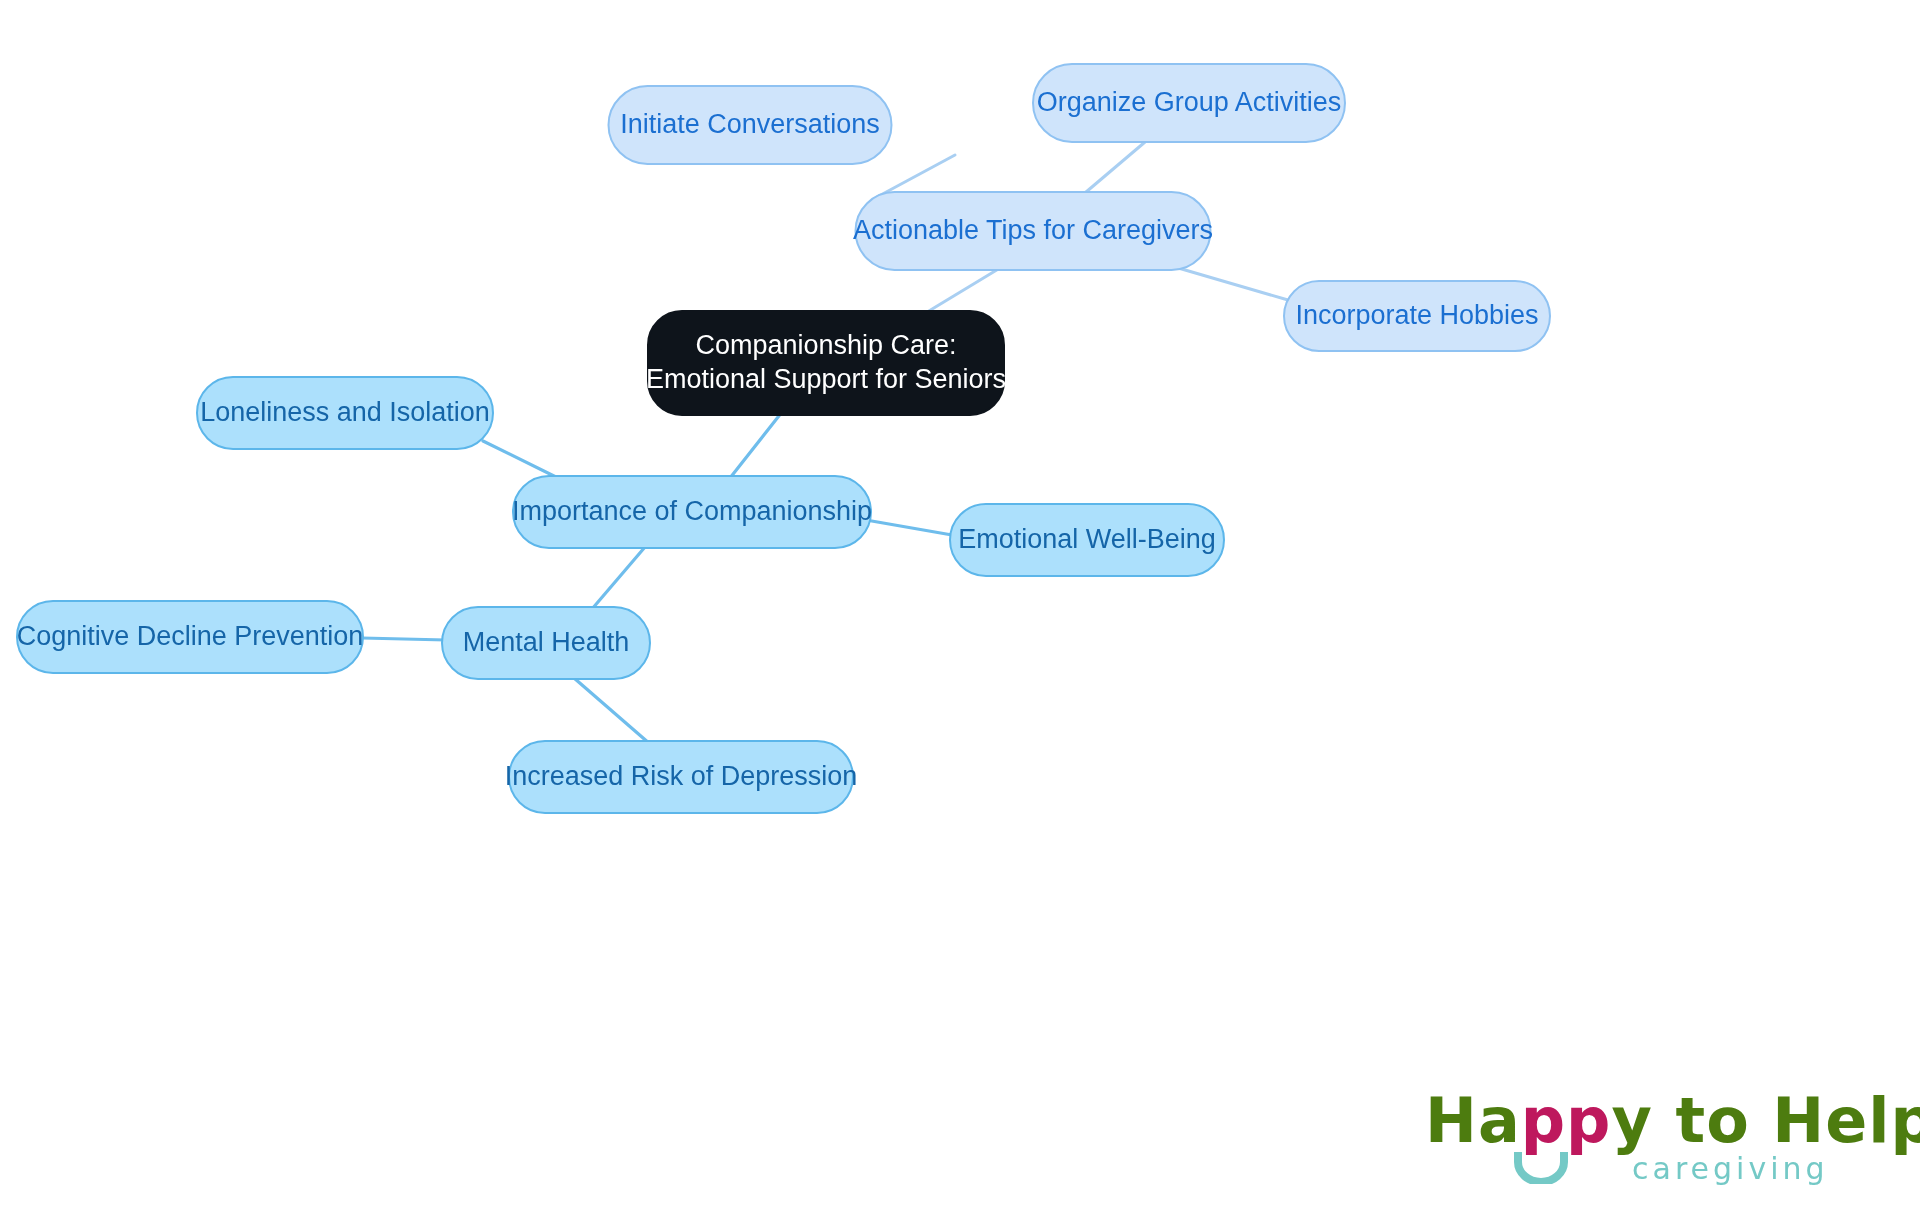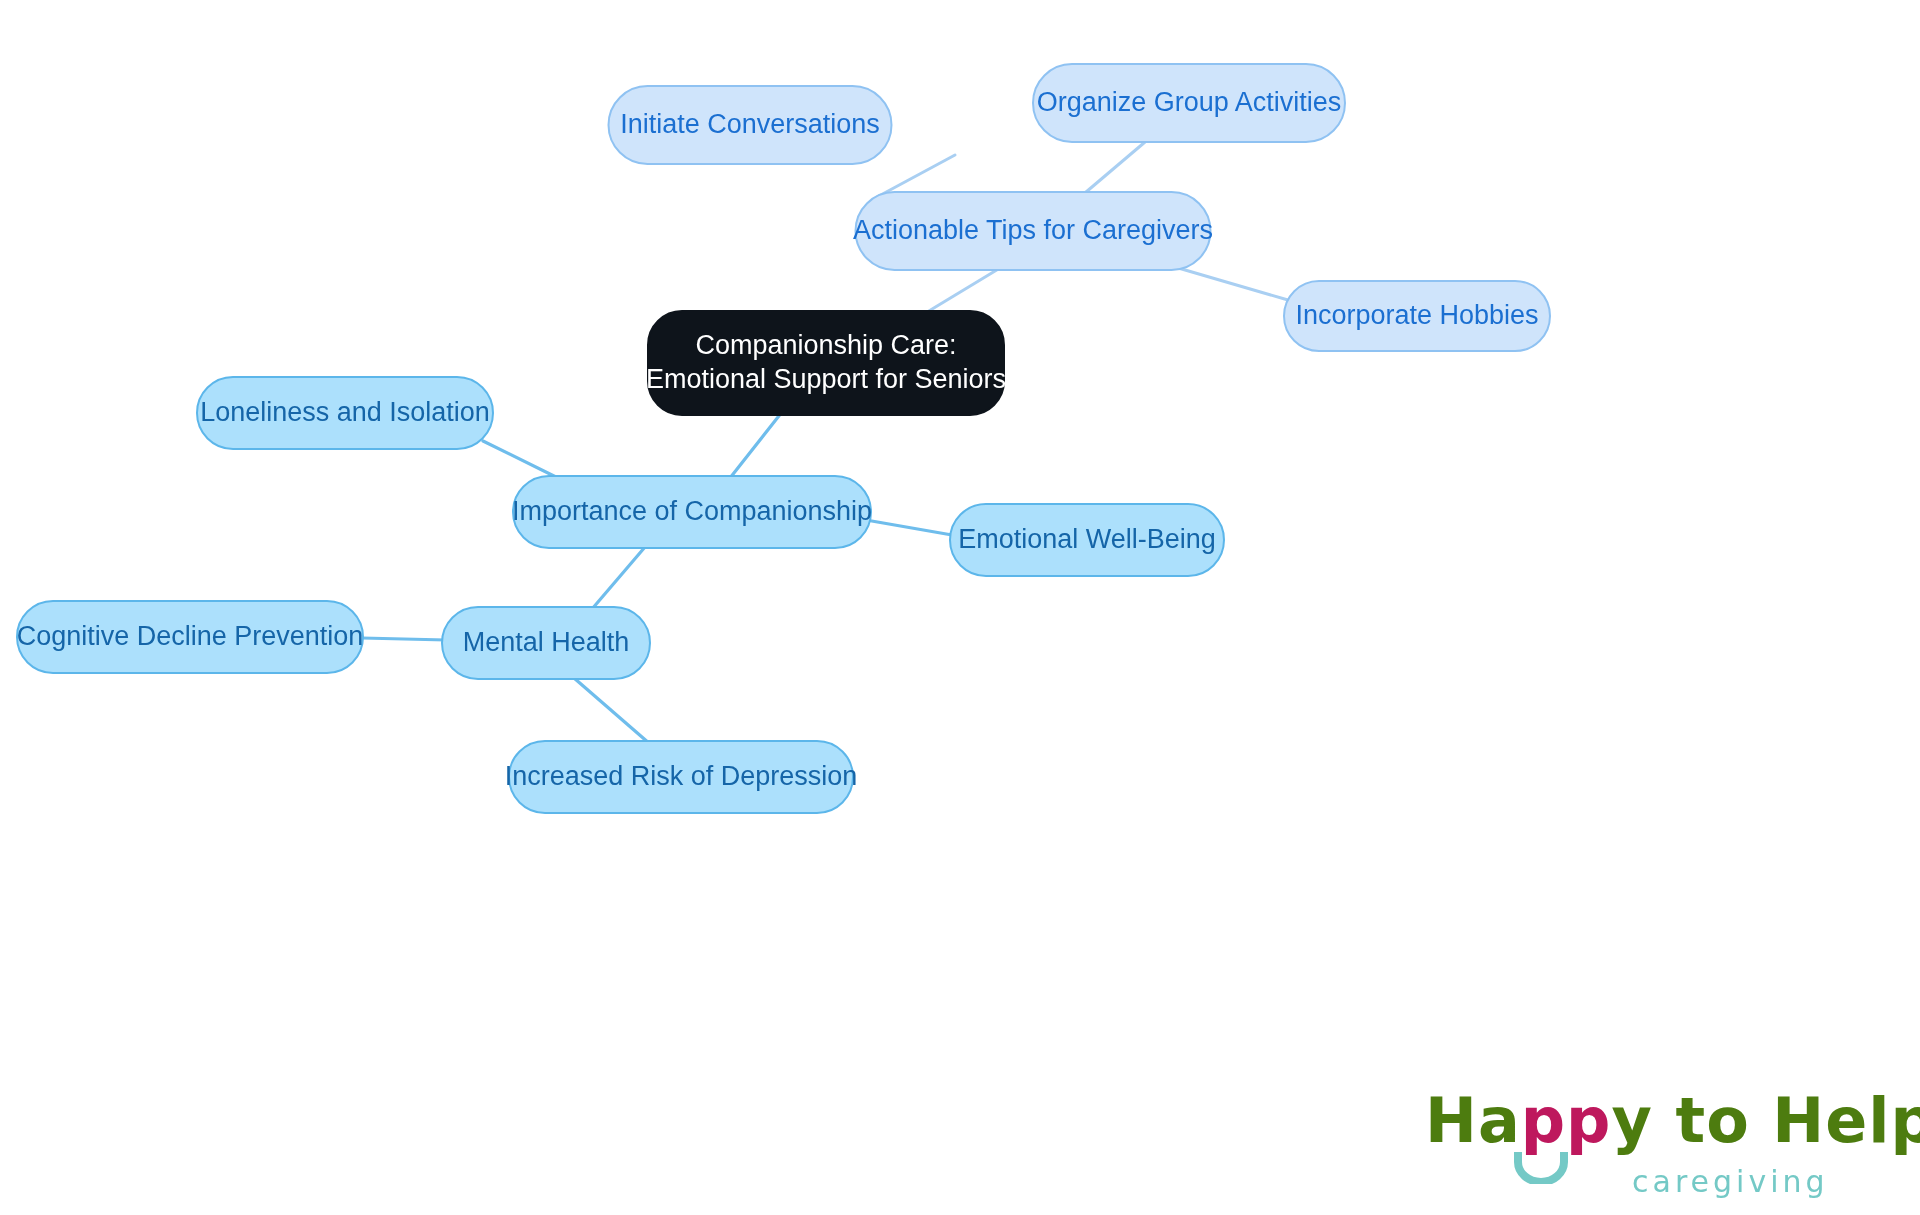--- a/index.html
+++ b/index.html
@@ -75,21 +75,21 @@
   #logo-smile {
     position: absolute;
     left: 88px;
     top: 60px;
     width: 56px;
     height: 34px;
   }
   #logo-sub {
     position: absolute;
     left: 207px;
-    top: 74px;
+    top: 61px;
     font-family: "DejaVu Sans", sans-serif;
     font-size: 30px;
     letter-spacing: 4px;
     color: #74C9C6;
     white-space: nowrap;
   }
 </style>
 </head>
 <body>
 

